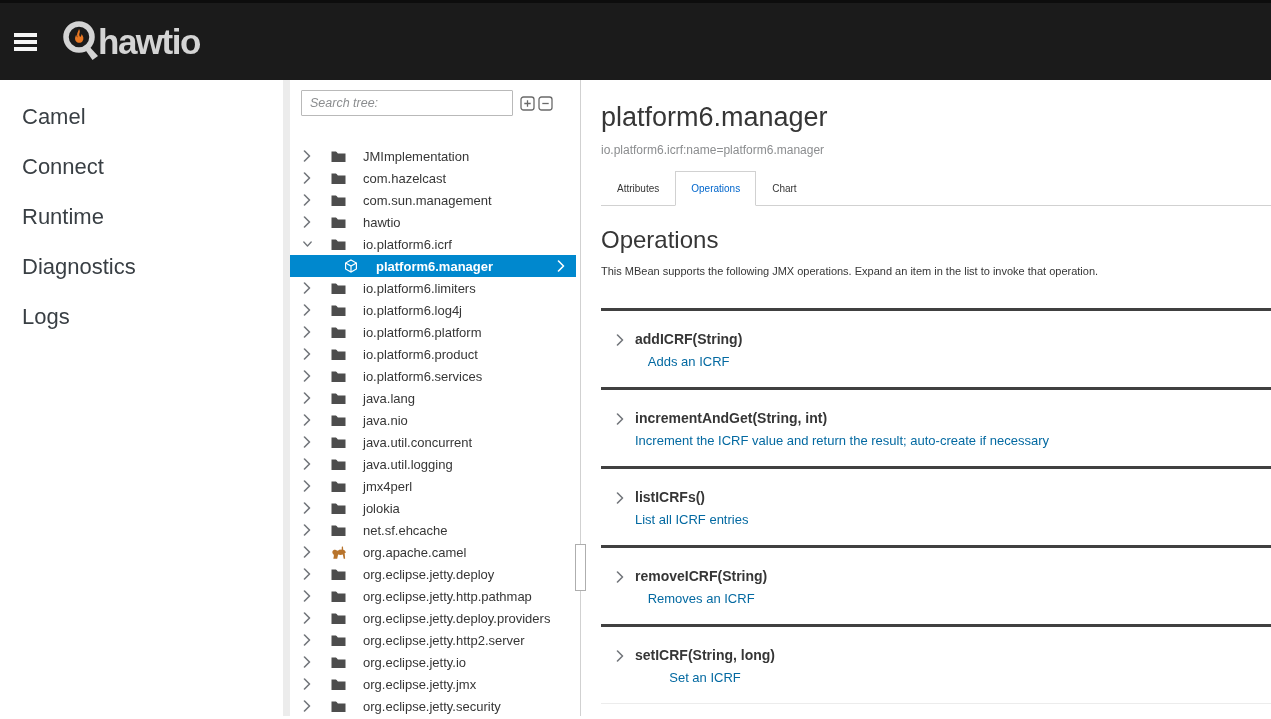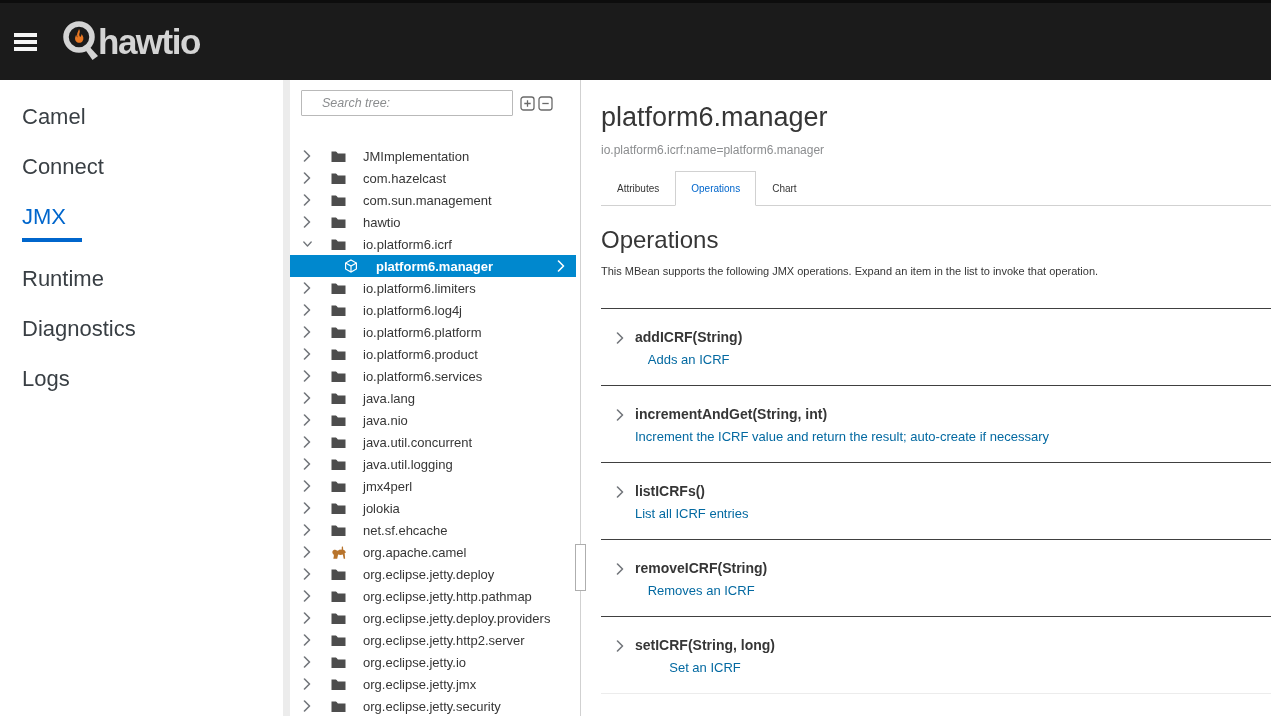--- a/index.html
+++ b/index.html
@@ -20,21 +20,21 @@
   
   .sidebar { width:283px; background:#fff; padding-top:12px; flex:none; }
   .nav-item { padding:12px 22px; font-size:22px; color:#393f44; cursor:pointer; }
   .nav-label { display:inline-block; }
   .nav-item.active .nav-label { color:#0066cc; }
   .nav-item.active .nav-label::after { content:""; display:block; height:4px; background:#0066cc; margin-top:8px; width:calc(100% + 16px); }
   
   .tree-panel { width:298px; flex:none; border-right:1px solid #d1d1d1; position:relative; background:#fff; padding-top:10px; }
   .tree-panel::before { content:""; position:absolute; left:0; top:0; bottom:0; width:7px; background:#ececec; }
   .tree-toolbar { margin-left:18px; display:flex; align-items:center; }
-  .search-input { width:212px; height:26px; border:1px solid #b9b9b9; border-radius:1px; padding:0 20px; font-size:12.5px; font-family:inherit; color:#363636; outline:none; }
+  .search-input { width:212px; height:26px; border:1px solid #b9b9b9; border-radius:1px; padding:0 8px; font-size:12.5px; font-family:inherit; color:#363636; outline:none; }
   .search-input::placeholder { font-style:italic; color:#8b8d8f; }
   .tree-tools { margin-left:7px; display:flex; gap:3px; }
   .tool-btn { background:none; border:none; padding:0; margin:0; color:#6a6a6a; cursor:pointer; width:15px; height:15px; display:flex; }
   .tree { margin:29px 0 0 7px; }
   .tree-row { height:22px; display:flex; align-items:center; font-size:13px; color:#363636; padding-left:13px; width:286px; cursor:pointer; position:relative; white-space:nowrap;gap:12px; }
   .tree-row .expander { width:9px; color:#72767b; display:flex; align-items:center; flex:none; }
   .tree-row .t-icon { margin-left:7px; width:16px; color:#4d4d4d; display:flex; align-items:center; flex:none; }
   .tree-row .t-label { margin-left:4px; }
   .tree-row.indent-1 { padding-left:47px; }
   .tree-row.selected { background:#0088ce; color:#fff; font-weight:700; }
@@ -44,21 +44,21 @@
   
   .content { flex:1; min-width:0; padding:18px 0 0 20px; }
   .page-title { margin:4px 0 0; font-size:27px; font-weight:300; color:#363636; line-height:1.15; }
   .page-subtitle { margin:10px 0 0; font-size:12px; color:#8b8d8f; }
   .tabs { margin:14px 0 0; padding:0; border-bottom:1px solid #d1d1d1; display:flex; list-style:none; }
   .tab { padding:7px 15px; font-size:10px; color:#363636; cursor:pointer; margin-bottom:-1px; border:1px solid transparent; line-height:19px; }
   .tab.active { background:#fff; border-color:#d1d1d1; border-bottom-color:#fff; color:#0066cc; }
   .section-title { margin:22px 0 0; font-size:24px; font-weight:300; color:#363636; line-height:1; }
   .section-desc { margin:13px 0 0; font-size:11px; color:#363636; }
   .op-list { list-style:none; margin:31px 0 0; padding:0; border-bottom:1px solid #ececec; }
-  .op-item { border-top:1px solid #404040; padding:20px 0 18px; display:flex; cursor:pointer; }
+  .op-item { border-top:3px solid #404040; padding:20px 0 18px; display:flex; cursor:pointer; }
   .op-expander { color:#72767b; margin:3px 0 0 15px; width:19px; flex:none; display:flex; }
   .op-name { font-size:14px; font-weight:700; color:#363636; line-height:17px; }
   .op-desc { margin-top:6px; font-size:13px; color:#0369a1; line-height:15px;text-align:center; }
 </style>
 </head>
 <body>
 
 <header class="masthead">
   <button class="hamburger">
     <span>
@@ -83,23 +83,20 @@
 
   <nav class="sidebar" id="sidebar-nav">
     <div class="nav-item">
       <span class="nav-label">Camel</span>
     </div>
 
     <div class="nav-item">
       <span class="nav-label">Connect</span>
     </div>
 
-    <div class="nav-item active">
-      <span class="nav-label">JMX</span>
-    </div>
 
     <div class="nav-item">
       <span class="nav-label">Runtime</span>
     </div>
 
     <div class="nav-item">
       <span class="nav-label">Diagnostics</span>
     </div>
 
     <div class="nav-item">

